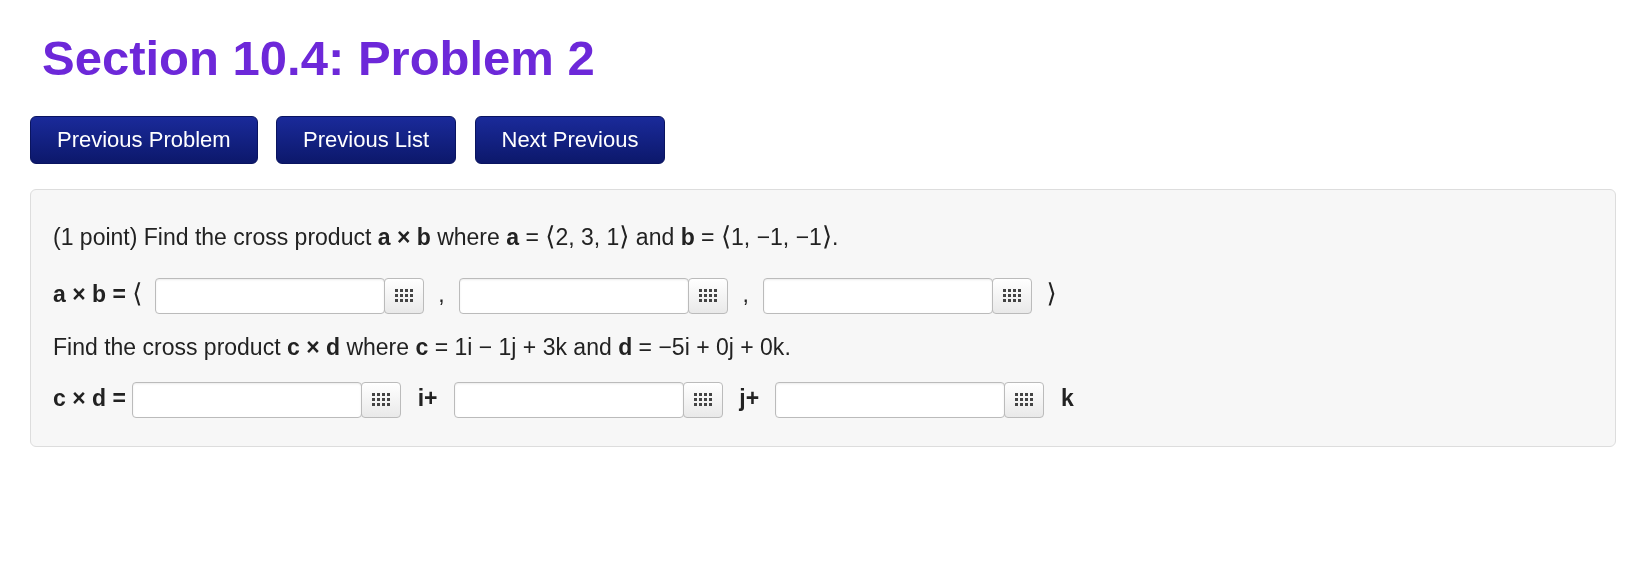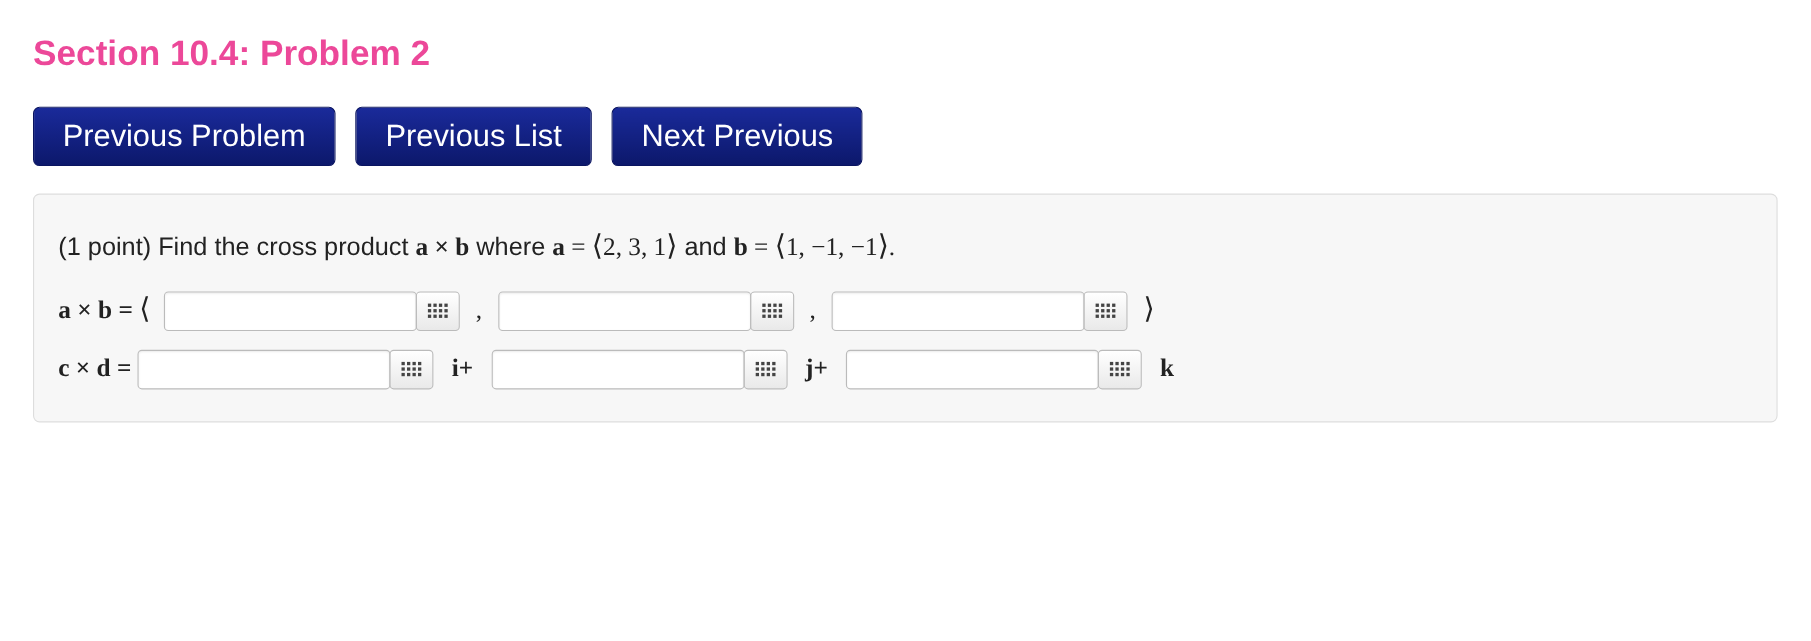--- a/index.html
+++ b/index.html
@@ -3,52 +3,52 @@
 <meta charset="utf-8">
 <style>
   body {
     font-family: "Helvetica Neue", Helvetica, Arial, sans-serif;
     color: #333;
     margin: 0;
     padding: 20px 30px;
     font-size: 16px;
   }
   h1 {
-    font-size: 32px;
+    font-size: 49px;
     font-weight: 700;
-    margin: 10px 0 30px 0;
-    color: #ec4899;
+    margin: 10px 0 30px 12px;
+    color: #6d28d9;
   }
   .nav-row {
     margin-bottom: 25px;
   }
   .nav-btn {
     display: inline-block;
     background: linear-gradient(to bottom, #1a2a9a, #0c186b);
     color: #fff;
-    font-size: 28px;
+    font-size: 22px;
     padding: 10px 26px;
     border-radius: 6px;
     border: 1px solid #0a1460;
     margin-right: 14px;
     cursor: pointer;
     font-weight: 400;
     text-align: center;
   }
   .problem-box {
     border: 1px solid #ddd;
     border-radius: 6px;
     background: #f7f7f7;
     padding: 18px 22px 22px 22px;
     font-size: 23px;
     color: #222;
     line-height: 2.2;
   }
   .math {
-    font-family: Liberation Serif, serif;
+    font-family: Liberation Sans, sans-serif;
   }
   .bold { font-weight: 700; }
   .answer-input {
     display: inline-block;
     width: 230px;
     height: 36px;
     border: 1px solid #bbb;
     border-radius: 4px;
     background: #fff;
     vertical-align: middle;
@@ -167,20 +167,23 @@
             <span></span>
             <span></span>
             <span></span>
             <span></span>
           </span>
       </span>
     </span>
     <span class="math angle" style="margin-left:8px;">⟩</span>
   </div>
 
+  <div class="row">
+    <span>Find the cross product </span><span class="math bold">c × d</span><span> where </span><span class="math bold">c</span><span class="math"> = 1i − 1j + 3k</span><span> and </span><span class="math bold">d</span><span class="math"> = −5i + 0j + 0k</span><span class="math">.</span>
+  </div>
 
   <div class="row">
     <span class="math bold">c × d = </span>
     <span class="input-group">
       <input class="answer-input" type="text" style="">
       <span class="kbd-btn">
         <span class="kbd-icon">
             <span></span>
             <span></span>
             <span></span>

